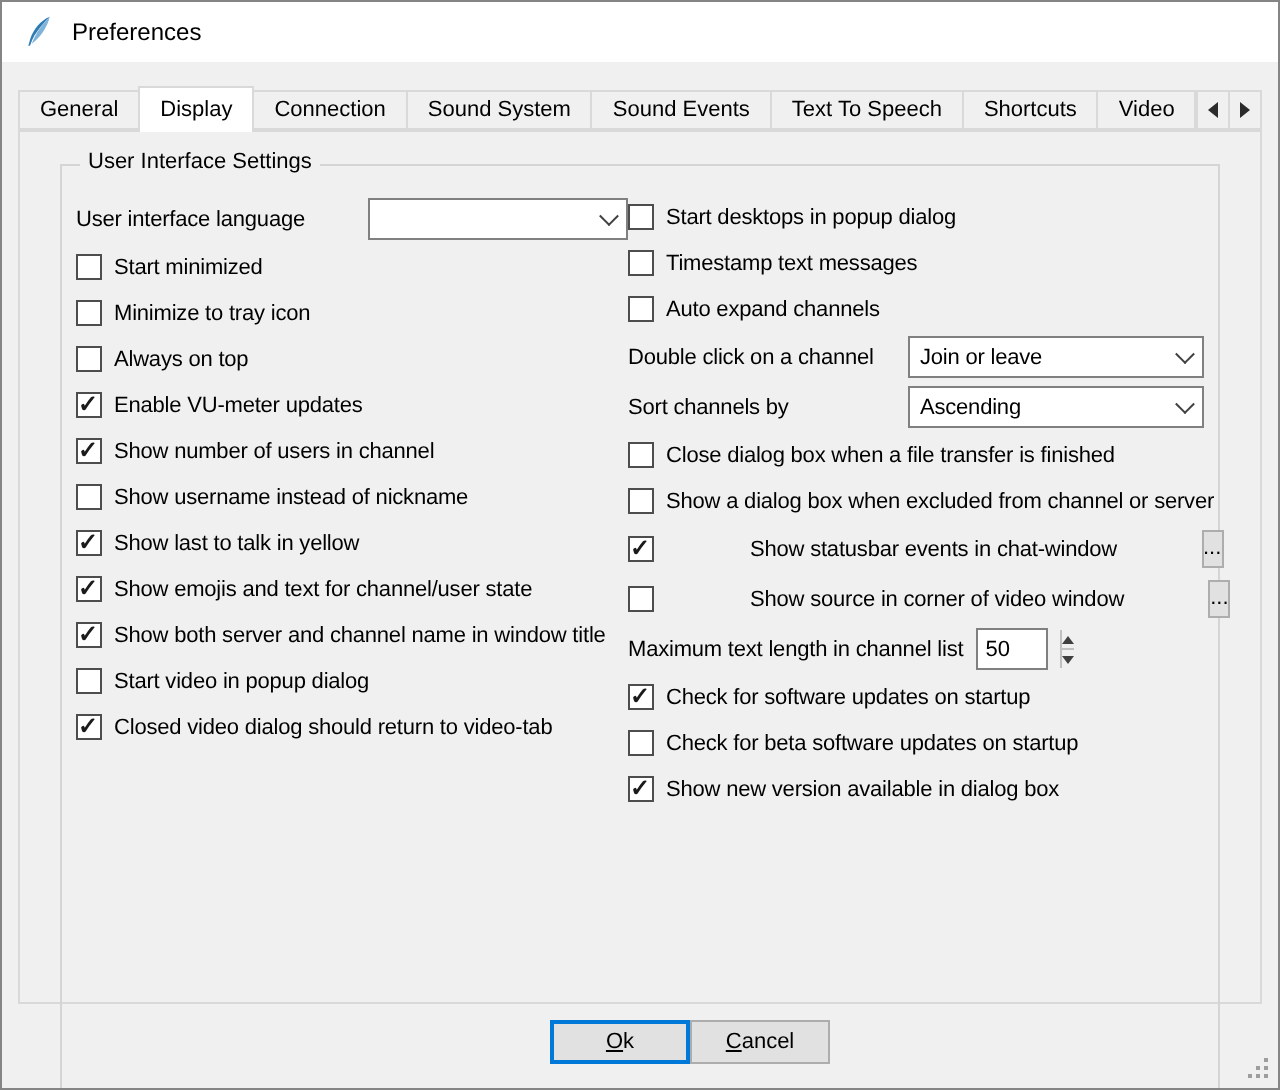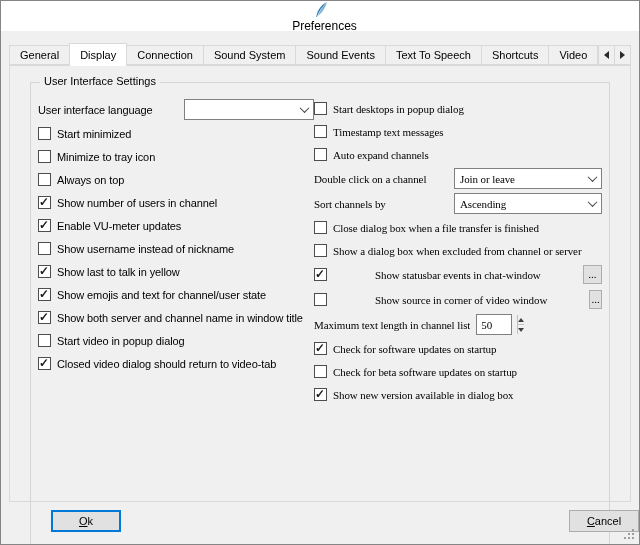--- a/index.html
+++ b/index.html
@@ -1,21 +1,21 @@
 <!DOCTYPE html>
 <html><head>
 <meta charset="utf-8">
 <style>
   html,body{margin:0;padding:0;background:#c8c8c8;}
   .window{position:relative;width:640px;height:545px;background:#f0f0f0;border:1px solid #858585;
     box-sizing:border-box;font-family:"Liberation Sans",sans-serif;font-size:11px;color:#000;overflow:hidden;}
 
   
   .titlebar{position:absolute;top:0;left:0;right:0;height:30px;background:#ffffff;display:flex;align-items:center;
-    padding-left:9px;box-sizing:border-box;flex-direction:column;}
+    padding-left:9px;box-sizing:border-box;}
   .app-icon{width:18px;height:18px;margin-right:8px;flex:none;}
   .title-text{font-size:12px;}
 
   
   .tabs-view{position:absolute;top:42px;left:8px;right:40px;height:23px;display:flex;align-items:flex-end;
     overflow:hidden;z-index:2;}
   .tab{box-sizing:border-box;height:20px;margin-bottom:1px;padding:3px 10px 0 10px;background:#f0f0f0;
     border:1px solid #d9d9d9;white-space:nowrap;flex:none;cursor:default;}
   .tab + .tab{margin-left:-1px;}
   .tab.active{height:23px;margin-bottom:0;padding-top:5px;background:#ffffff;border-bottom:none;position:relative;z-index:3;}
@@ -27,21 +27,21 @@
   .tri-right{width:0;height:0;border-top:4px solid transparent;border-bottom:4px solid transparent;border-left:5px solid #2b2b2b;}
 
   
   .pane{position:absolute;top:64px;left:8px;right:8px;bottom:42px;border:1px solid #d9d9d9;background:#f0f0f0;box-sizing:border-box;}
 
   
   .groupbox{position:absolute;top:16px;left:20px;right:20px;height:478px;border:1px solid #d5d5d5;box-sizing:border-box;}
   .group-title{position:absolute;top:-8px;left:9px;background:#f0f0f0;padding:0 4px;white-space:nowrap;}
   .cols{display:flex;padding:14px 7px 0 7px;}
   .col-left{width:276px;flex:none;}
-  .col-right{flex:1;min-width:0;font-family:Liberation Serif, serif;}
+  .col-right{flex:1;min-width:0;}
 
   
   .crow{display:flex;align-items:center;height:23px;white-space:nowrap;}
   .lrow{display:flex;align-items:center;height:25px;white-space:nowrap;}
   .clbl,.lbl{letter-spacing:-0.1px;}
   .cb{width:13px;height:13px;box-sizing:border-box;border:1px solid #4d4d4d;background:#fff;flex:none;
     position:relative;margin-right:6px;}
   .cb.checked::after{content:"\2713";position:absolute;left:0px;top:-2px;font-size:12px;font-weight:700;color:#1a1a1a;}
 
   
@@ -61,21 +61,21 @@
   
   .spin{width:36px;height:21px;box-sizing:border-box;border:1px solid #808080;background:#fff;display:flex;margin-left:6px;gap:25px;}
   .spin-val{flex:1;display:flex;align-items:center;padding-left:4px;}
   .spin-btns{width:13px;display:flex;flex-direction:column;border-left:1px solid #c0c0c0;}
   .spin-up,.spin-down{flex:1;display:flex;align-items:center;justify-content:center;background:#f0f0f0;}
   .spin-up{border-bottom:1px solid #c0c0c0;}
   .tri-up{width:0;height:0;border-left:3px solid transparent;border-right:3px solid transparent;border-bottom:4px solid #404040;}
   .tri-down{width:0;height:0;border-left:3px solid transparent;border-right:3px solid transparent;border-top:4px solid #404040;}
 
   
-  .btnrow{position:absolute;left:50px;right:0;bottom:12px;display:flex;justify-content:space-between;}
+  .btnrow{position:absolute;left:50px;right:0;bottom:12px;display:flex;justify-content:center;}
   .pushbtn{width:70px;height:22px;box-sizing:border-box;background:#e1e1e1;border:1px solid #adadad;
     font-family:inherit;font-size:11px;color:#000;padding:0;}
   .pushbtn.default{border:2px solid #0078d7;}
   .accel{text-decoration:underline;}
 
   .resize-grip{position:absolute;right:3px;bottom:3px;width:13px;height:13px;}
 </style>
 </head>
 <body>
 
@@ -131,25 +131,25 @@
           <div class="crow">
             <span class="cb"></span>
             <span class="clbl">Minimize to tray icon</span>
           </div>
           <div class="crow">
             <span class="cb"></span>
             <span class="clbl">Always on top</span>
           </div>
           <div class="crow">
             <span class="cb checked"></span>
+            <span class="clbl">Enable VU-meter updates</span>
+          </div>
+          <div class="crow">
+            <span class="cb checked"></span>
             <span class="clbl">Show number of users in channel</span>
-          </div>
-          <div class="crow">
-            <span class="cb checked"></span>
-            <span class="clbl">Enable VU-meter updates</span>
           </div>
           <div class="crow">
             <span class="cb"></span>
             <span class="clbl">Show username instead of nickname</span>
           </div>
           <div class="crow">
             <span class="cb checked"></span>
             <span class="clbl">Show last to talk in yellow</span>
           </div>
           <div class="crow">

